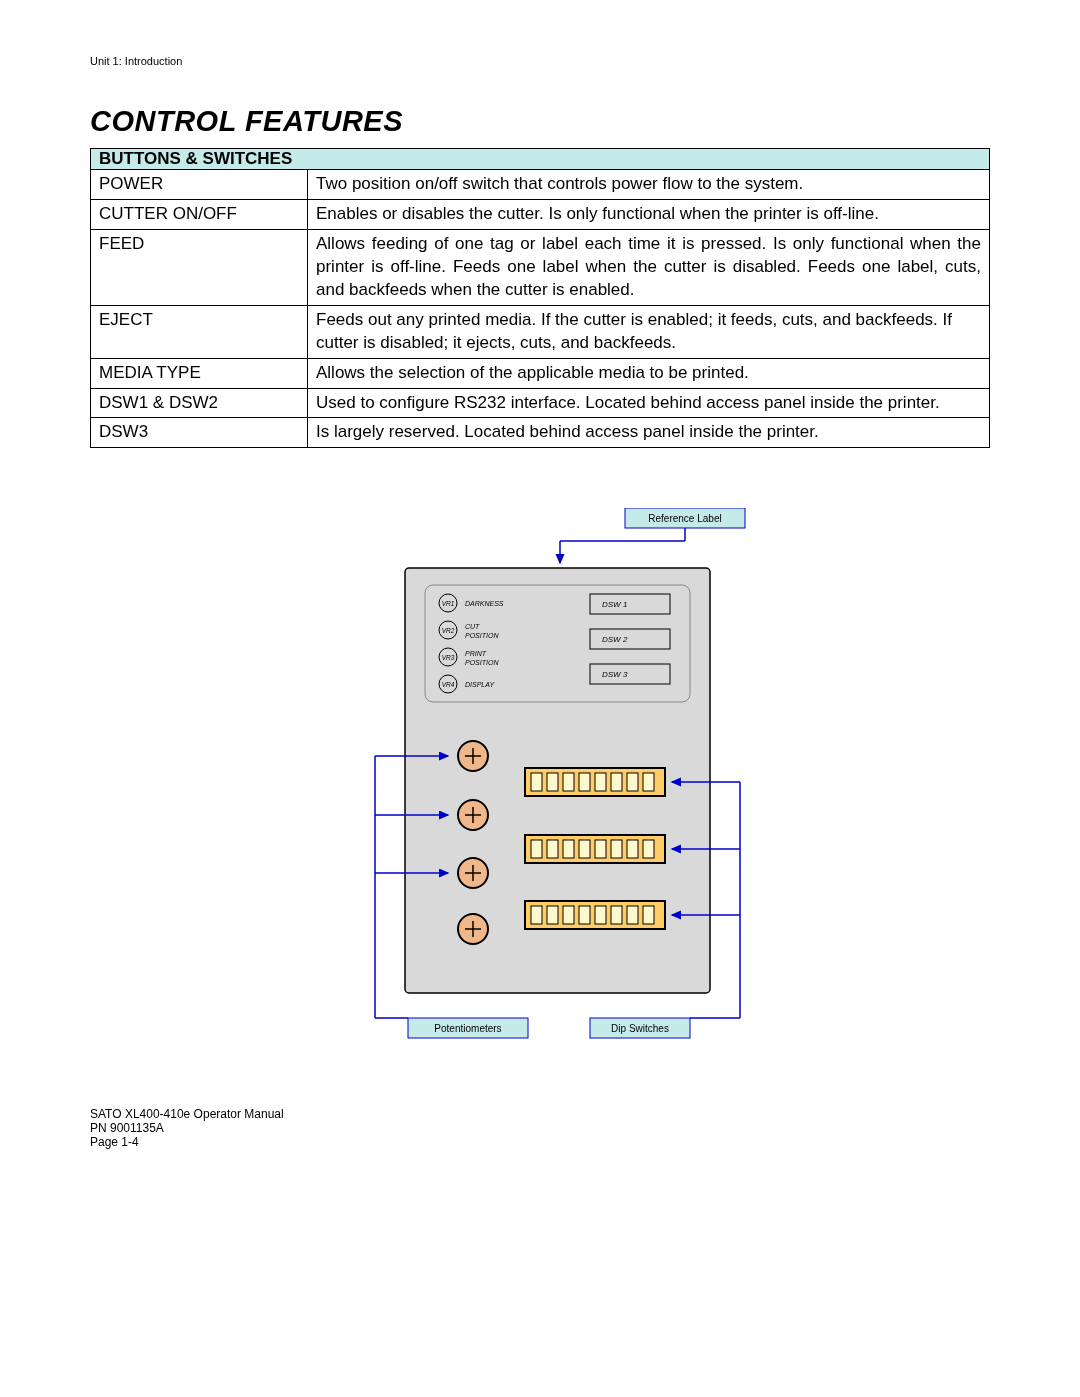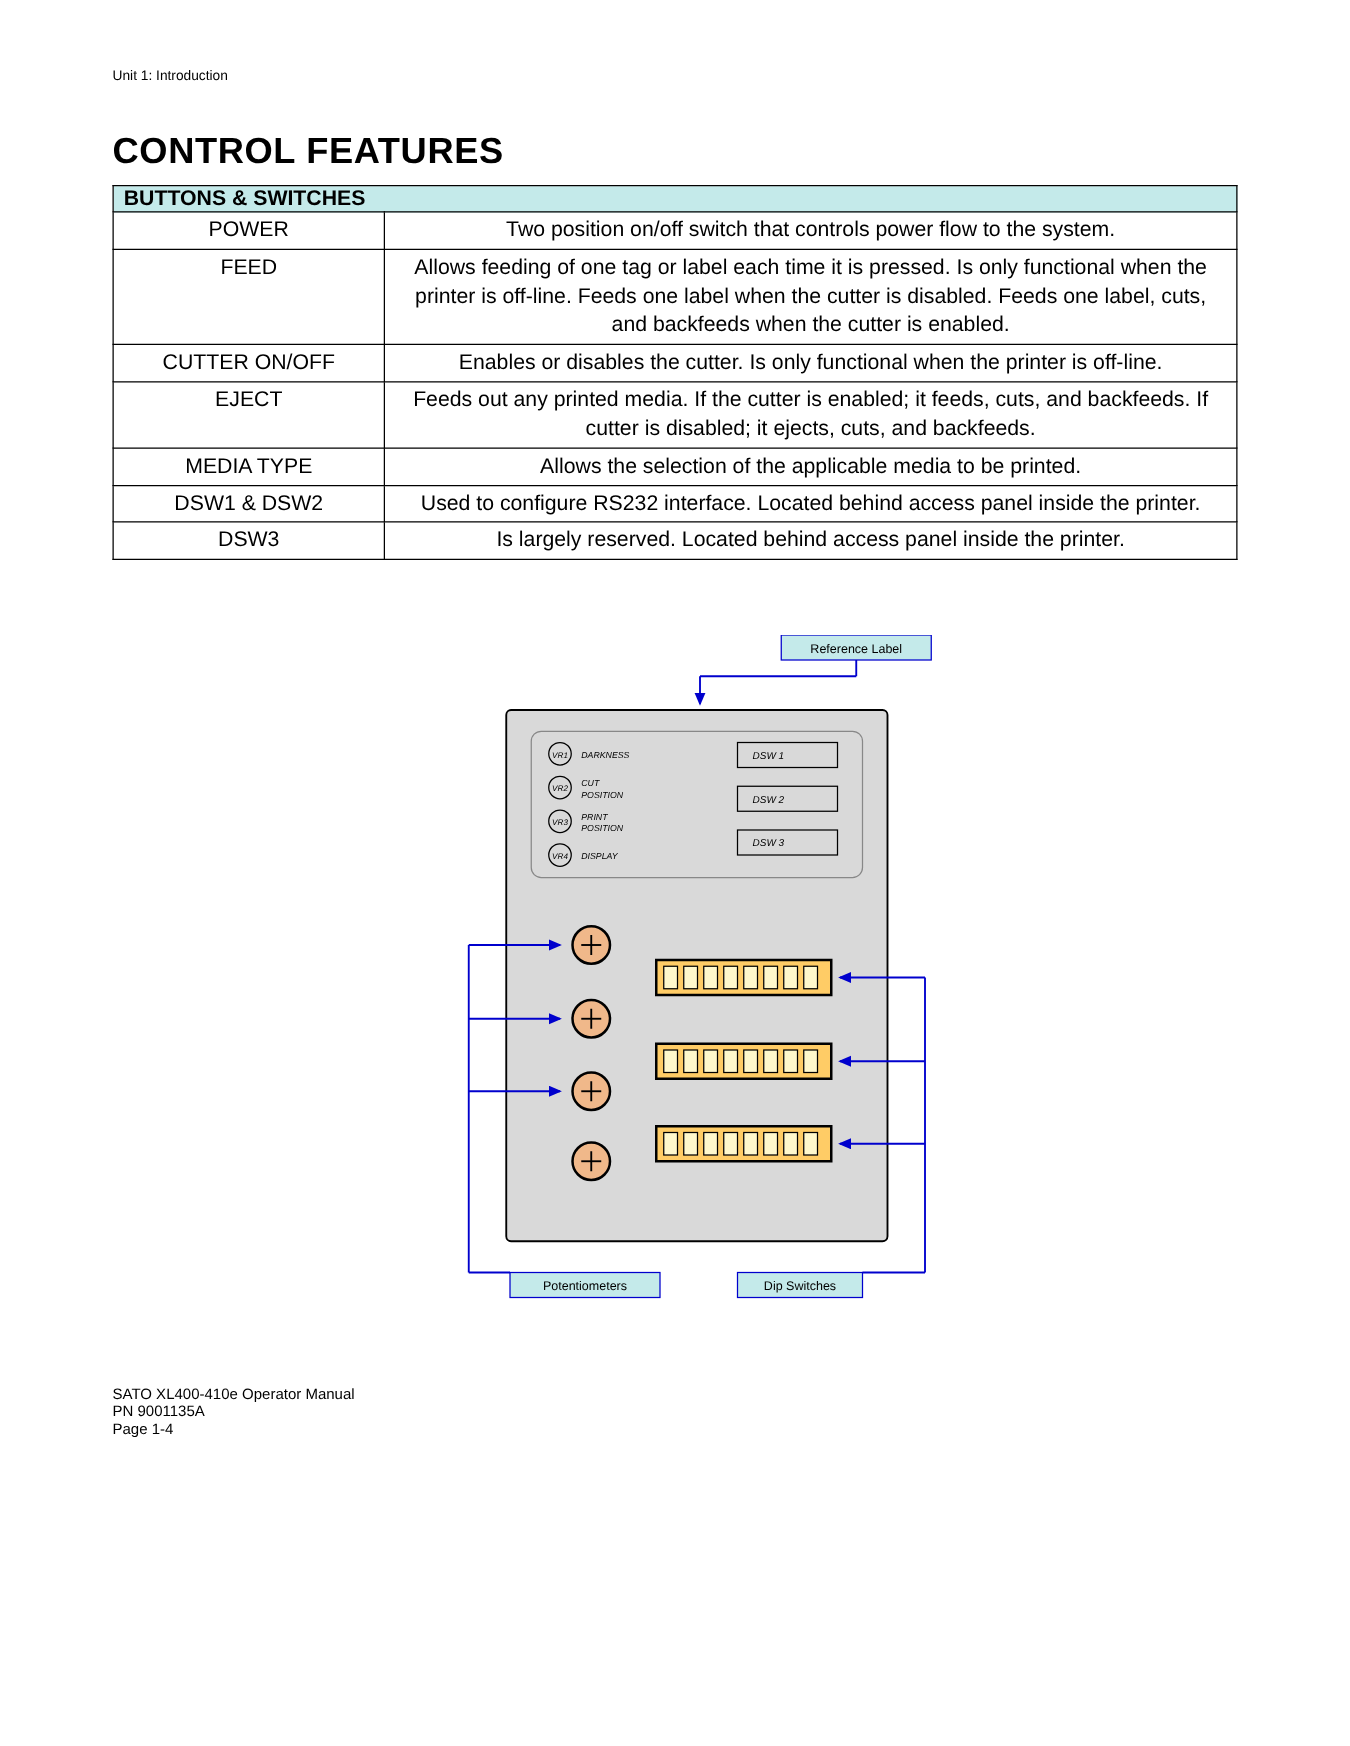--- a/index.html
+++ b/index.html
@@ -12,40 +12,40 @@
     box-sizing: border-box;
     padding: 55px 90px 40px 90px;
   }
   .unit-header { font-size: 11px; margin-bottom: 38px; }
   h1 {
     font-family: Arial, Helvetica, sans-serif;
     font-size: 29px;
     font-weight: bold;
     letter-spacing: 0.5px;
     margin: 0 0 10px 0;
+    font-style: italic;
   }
   table.feature-table {
     border-collapse: collapse;
     width: 100%;
     font-size: 17px;
   }
   table.feature-table th {
     background: #c4eaea;
     border: 1px solid #000;
     text-align: left;
     font-weight: bold;
     padding: 0 8px;
     font-size: 17px;
   }
   table.feature-table td {
     border: 1px solid #000;
     padding: 3px 8px;
     vertical-align: top;
     line-height: 1.35;
-    text-align: center;
   }
   table.feature-table td.label { width: 200px; }
   .justify { text-align: justify; }
 
   .figure-wrap {
     margin-top: 60px;
     text-align: center;
   }
   .panel-svg-holder {
     display: inline-block;
@@ -74,26 +74,26 @@
       <tr>
         <th colspan="2">BUTTONS &amp; SWITCHES</th>
       </tr>
   </tbody>
     <tbody id="table-body">
       <tr>
         <td class="label">POWER</td>
         <td>Two position on/off switch that controls power flow to the system.</td>
       </tr>
       <tr>
+        <td class="label">CUTTER ON/OFF</td>
+        <td>Enables or disables the cutter. Is only functional when the printer is off-line.</td>
+      </tr>
+      <tr>
         <td class="label">FEED</td>
         <td class="justify">Allows feeding of one tag or label each time it is pressed. Is only functional when the printer is off-line. Feeds one label when the cutter is disabled. Feeds one label, cuts, and backfeeds when the cutter is enabled.</td>
-      </tr>
-      <tr>
-        <td class="label">CUTTER ON/OFF</td>
-        <td>Enables or disables the cutter. Is only functional when the printer is off-line.</td>
       </tr>
       <tr>
         <td class="label">EJECT</td>
         <td>Feeds out any printed media. If the cutter is enabled; it feeds, cuts, and backfeeds. If cutter is disabled; it ejects, cuts, and backfeeds.</td>
       </tr>
       <tr>
         <td class="label">MEDIA TYPE</td>
         <td>Allows the selection of the applicable media to be printed.</td>
       </tr>
       <tr>

